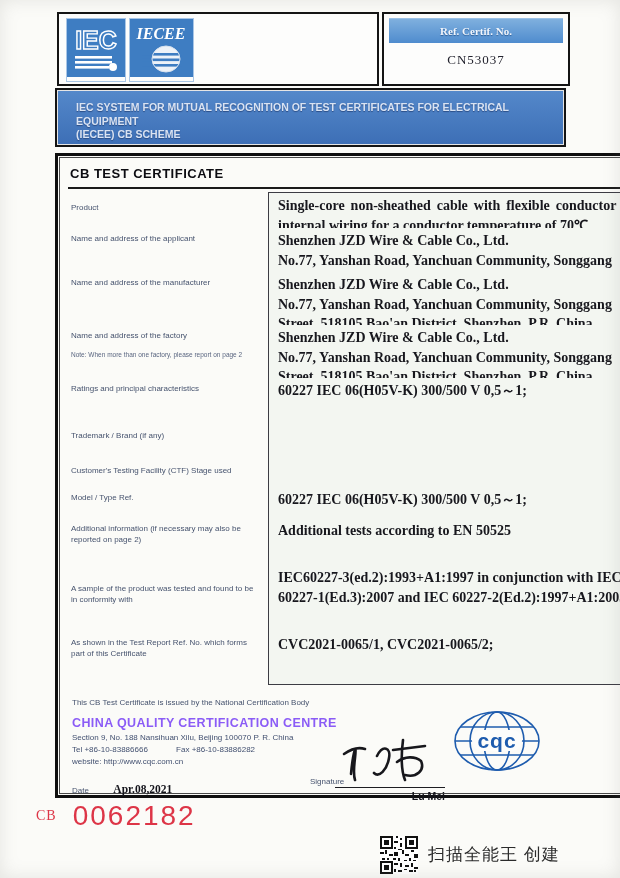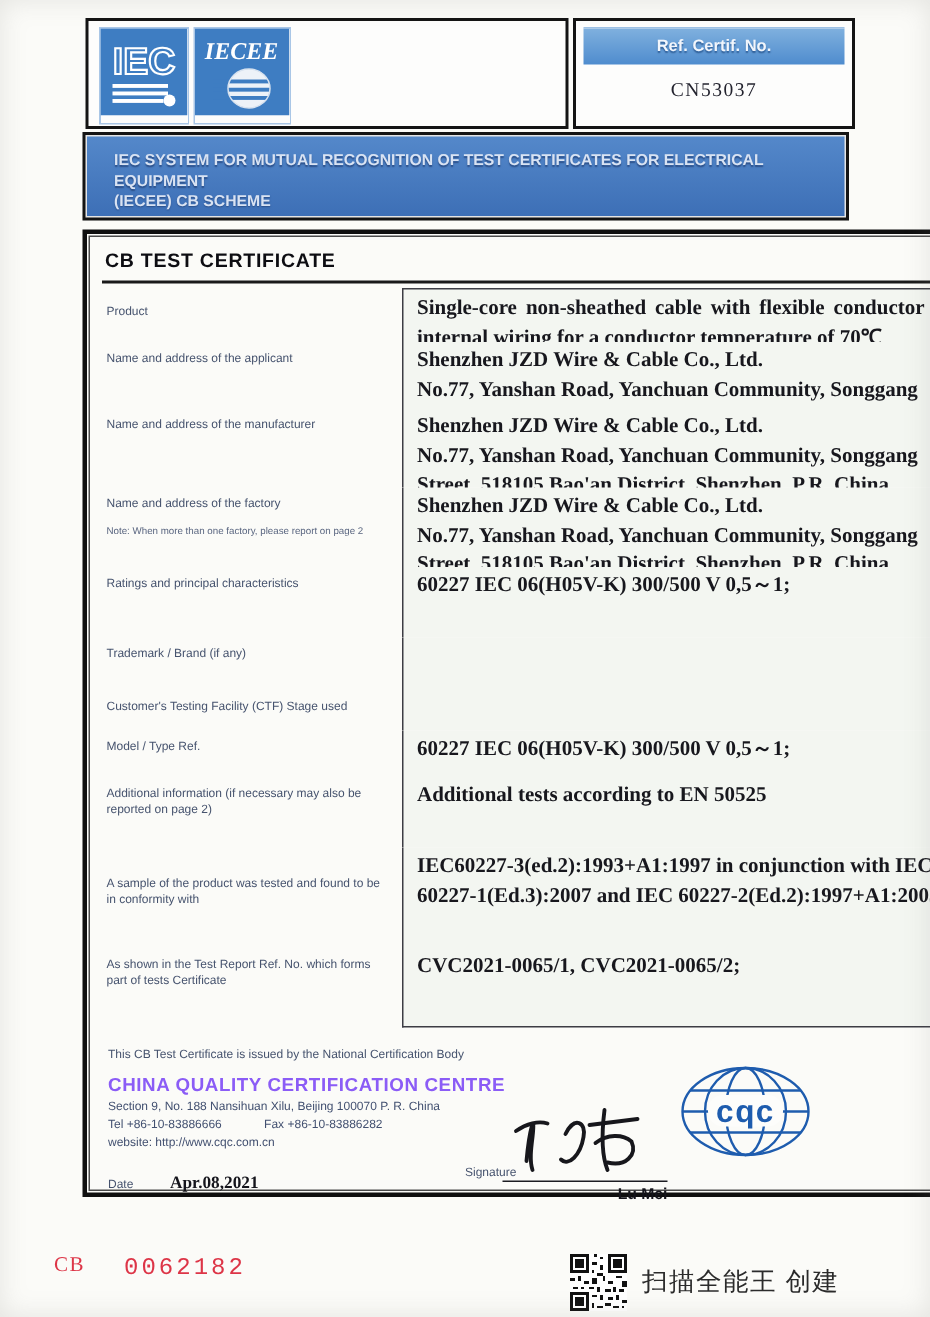--- a/index.html
+++ b/index.html
@@ -10,21 +10,21 @@
         box-shadow:inset 0 0 18px rgba(120,120,115,.18);}
 
   
   .logo-box{position:absolute;left:57px;top:12px;width:318px;height:70px;
         border:2px solid #141414;background:#fdfdfc;}
   .logo-sq{position:absolute;top:5px;box-shadow:0 0 0 1px #a9c6e6;}
   .ref-box{position:absolute;left:382px;top:12px;width:184px;height:70px;
         border:2px solid #141414;background:#fdfdfc;}
   .ref-bar{margin:4px 5px 0 5px;height:24px;line-height:24px;text-align:center;
         background:linear-gradient(#7fb0de,#4f8cce);color:#f2f6fc;font-weight:bold;
-        font-size:11px;text-shadow:0 1px 1px #2f5e97;border-top:1px solid #9cc0e4;}
+        font-size:11px;text-shadow:0 1px 1px #2f5e97;border-top:1px solid #9cc0e4;font-family:Liberation Serif, serif;}
   .ref-num{margin-top:9px;text-align:center;font-family:"Liberation Serif",serif;
         font-size:13px;letter-spacing:1px;color:#23232e;}
 
   
   .banner{position:absolute;left:55px;top:88px;width:511px;height:59px;
         border:2px solid #141414;background:#e5e5e5;box-sizing:border-box;}
   .banner-inner{position:absolute;inset:1px;background:linear-gradient(#5488ca,#3d6fb6);
         color:#d9e3f3;font-weight:bold;font-size:10.5px;line-height:1.3;
         padding:10px 18px;box-sizing:border-box;text-shadow:0 1px 1px #2a4d86;}
 
@@ -59,23 +59,23 @@
         font-size:11.5px;color:#15151c;}
 
   .sig-label{position:absolute;left:252px;top:621px;font-size:8px;color:#46536e;}
   .sig-script{position:absolute;left:279px;top:576px;}
   .sig-line{position:absolute;left:277px;top:631px;width:110px;border-top:1.5px solid #1d1d22;}
   .sig-name{position:absolute;left:277px;top:634px;width:110px;text-align:right;
         font-size:10.5px;font-weight:bold;color:#15151c;}
   .cqc-logo{position:absolute;left:394px;top:553px;}
 
   
-  .cb-num{position:absolute;left:36px;top:800px;display:flex;align-items:flex-start;gap:26px;color:#dd3547;margin-top:36px;}
+  .cb-num{position:absolute;left:36px;top:800px;display:flex;align-items:center;gap:16px;color:#dd3547;}
   .cb-prefix{font-family:"Liberation Serif",serif;font-size:14px;letter-spacing:1px;}
-  .cb-digits{font-family:Liberation Mono, monospace;font-size:16px;letter-spacing:2px;}
+  .cb-digits{font-family:Liberation Sans, sans-serif;font-size:28px;letter-spacing:2px;}
   .qr{position:absolute;left:380px;top:836px;}
   .scan-caption{position:absolute;left:428px;top:843px;font-size:17px;color:#2b2b2b;
         font-family:"Liberation Sans","DejaVu Sans",sans-serif;letter-spacing:1px;}
 </style>
 </head>
 <body>
 
 <div class="page">
 
   <div class="logo-box">
@@ -159,21 +159,21 @@
         </div>
         <div class="frow" style="height:47px">
           <div class="flabel">Additional information (if necessary may also be reported on page 2)</div>
           <div class="fval">Additional tests according to EN 50525</div>
         </div>
         <div class="frow" style="height:67px">
           <div class="flabel" style="padding-top:18px">A sample of the product was tested and found to be in conformity with</div>
           <div class="fval">IEC60227-3(ed.2):1993+A1:1997 in conjunction with IEC 60227-1(Ed.3):2007 and IEC 60227-2(Ed.2):1997+A1:2003</div>
         </div>
         <div class="frow" style="height:53px">
-          <div class="flabel">As shown in the Test Report Ref. No. which forms part of tests Certificate</div>
+          <div class="flabel">As shown in the Test Report Ref. No. which forms part of this Certificate</div>
           <div class="fval last">CVC2021-0065/1, CVC2021-0065/2;</div>
         </div>
       </div>
 
       <div class="bottom">
         <div class="issued">This CB Test Certificate is issued by the National Certification Body</div>
         <div class="ncb-name">CHINA QUALITY CERTIFICATION CENTRE</div>
         <div class="ncb-line">Section 9, No. 188 Nansihuan Xilu, Beijing 100070 P. R. China</div>
         <div class="ncb-line telfax">
           <span>Tel +86-10-83886666</span>

